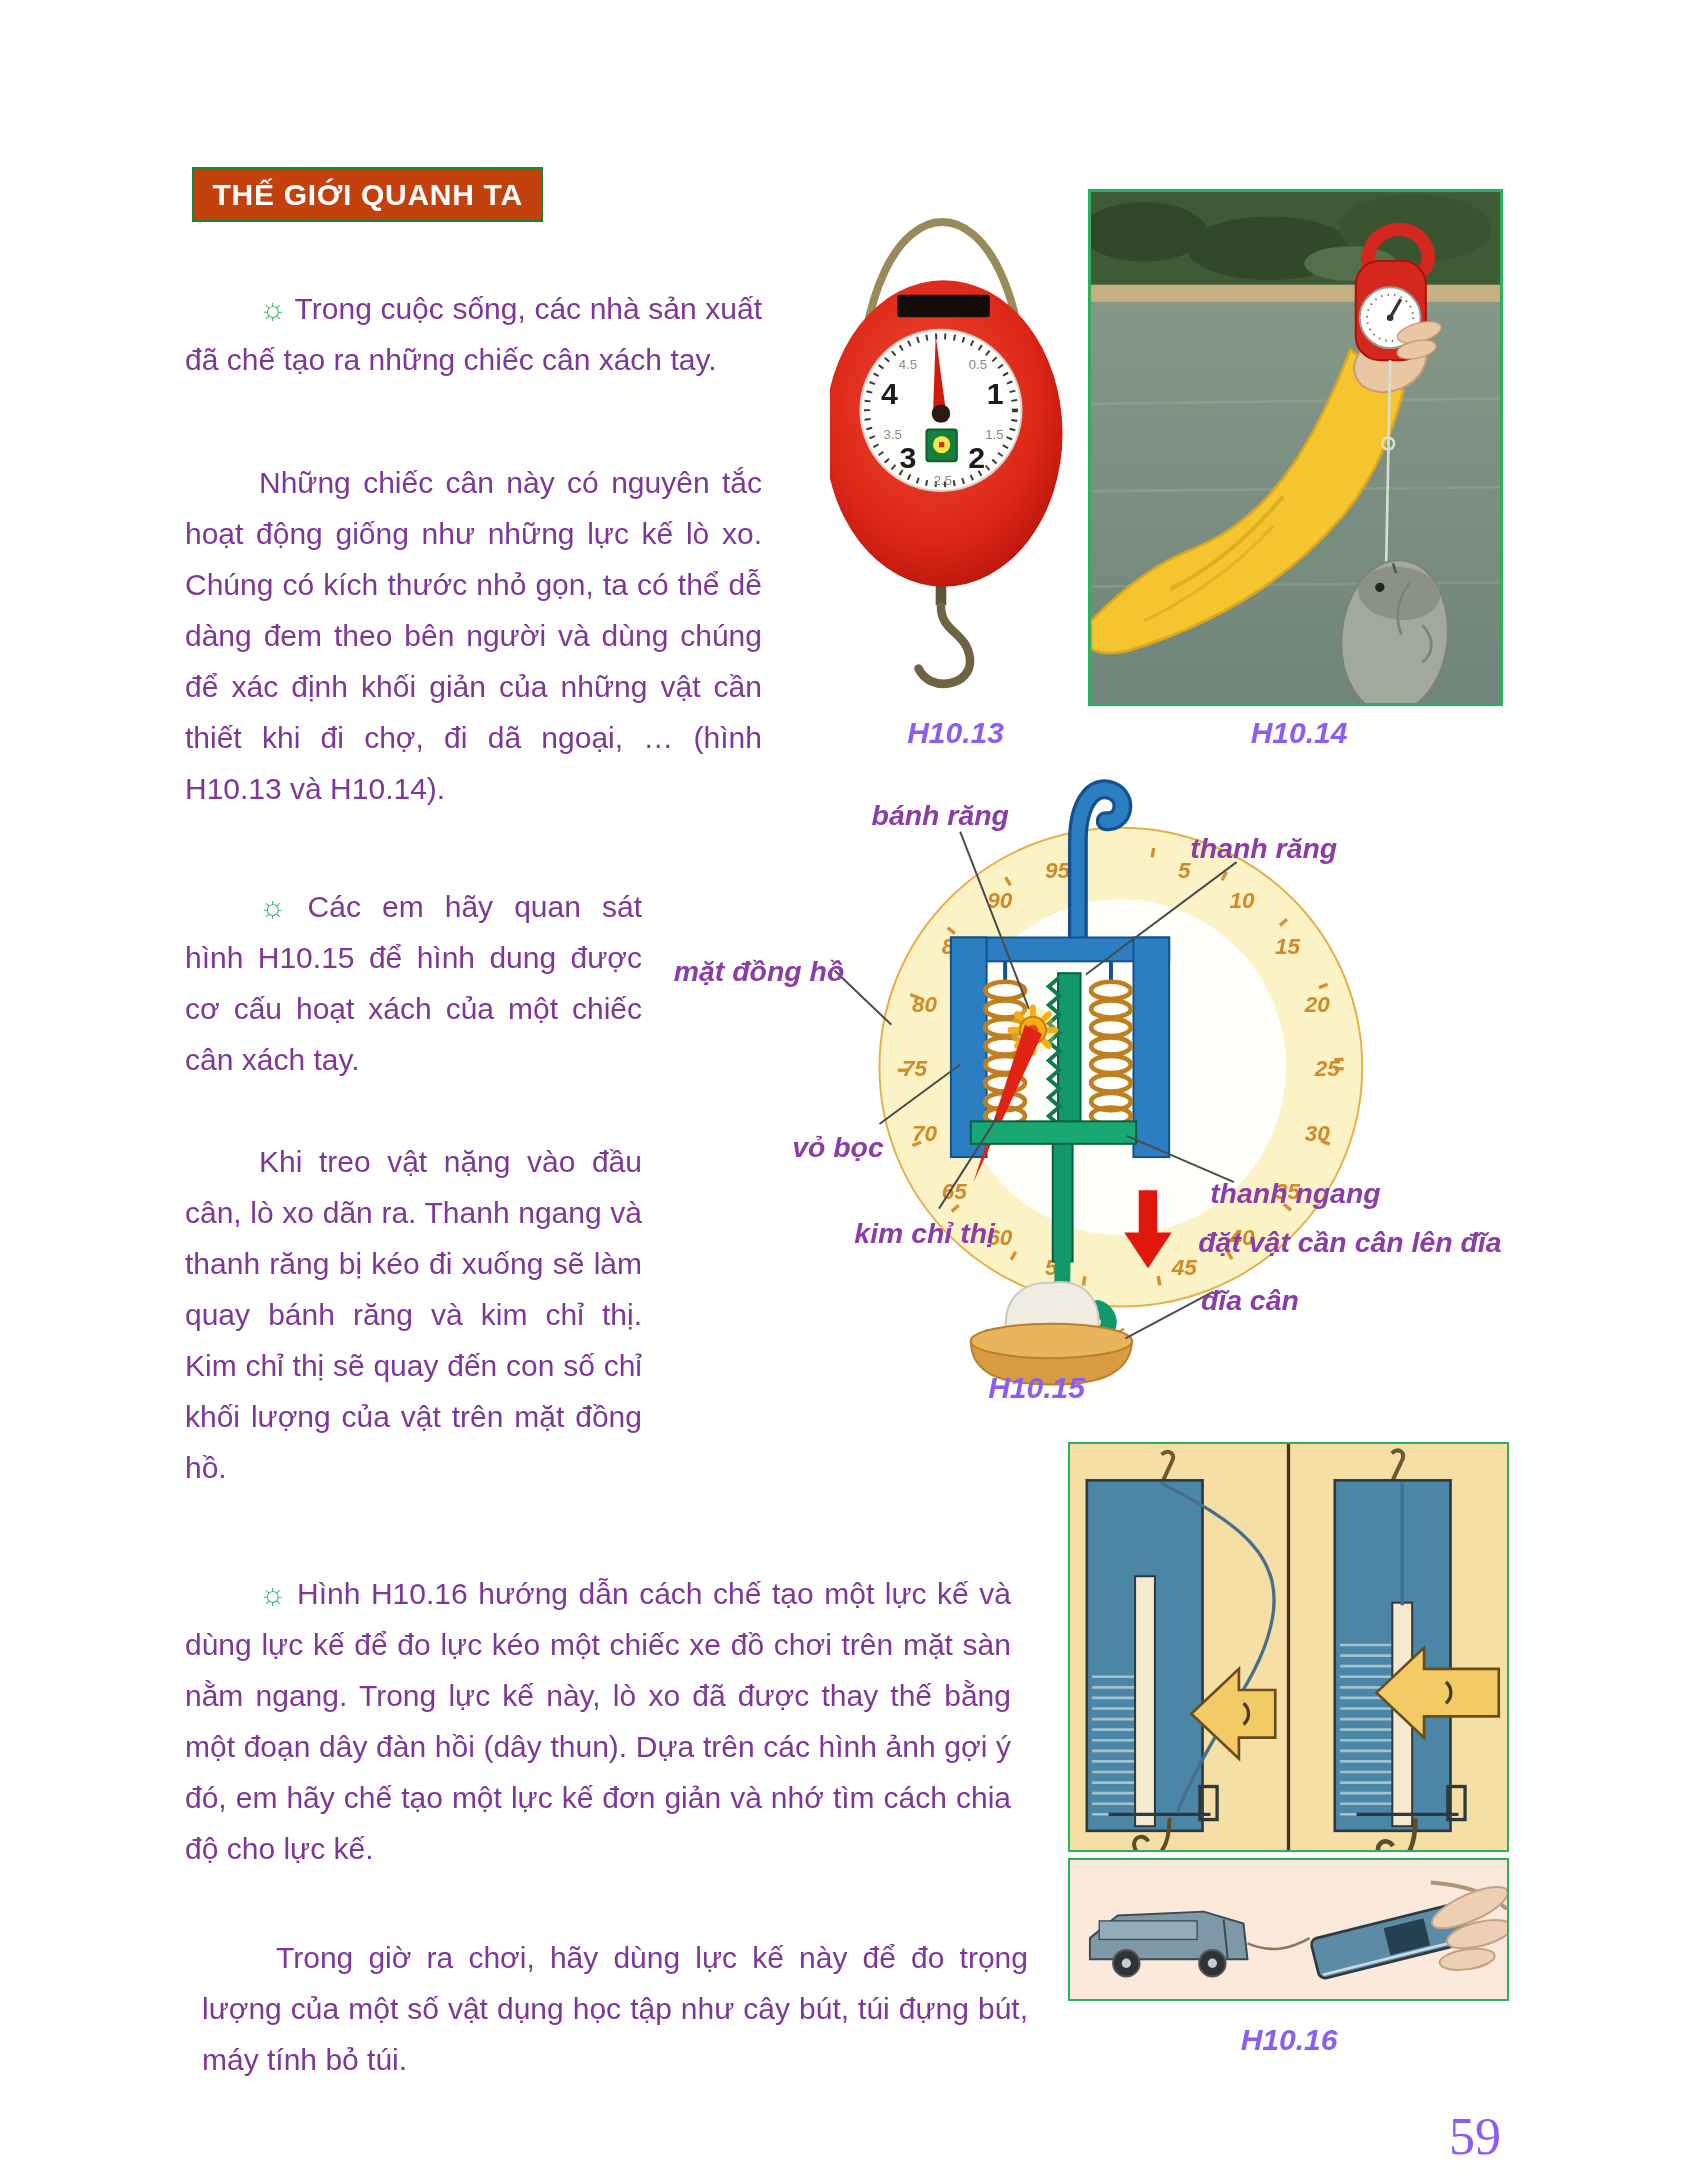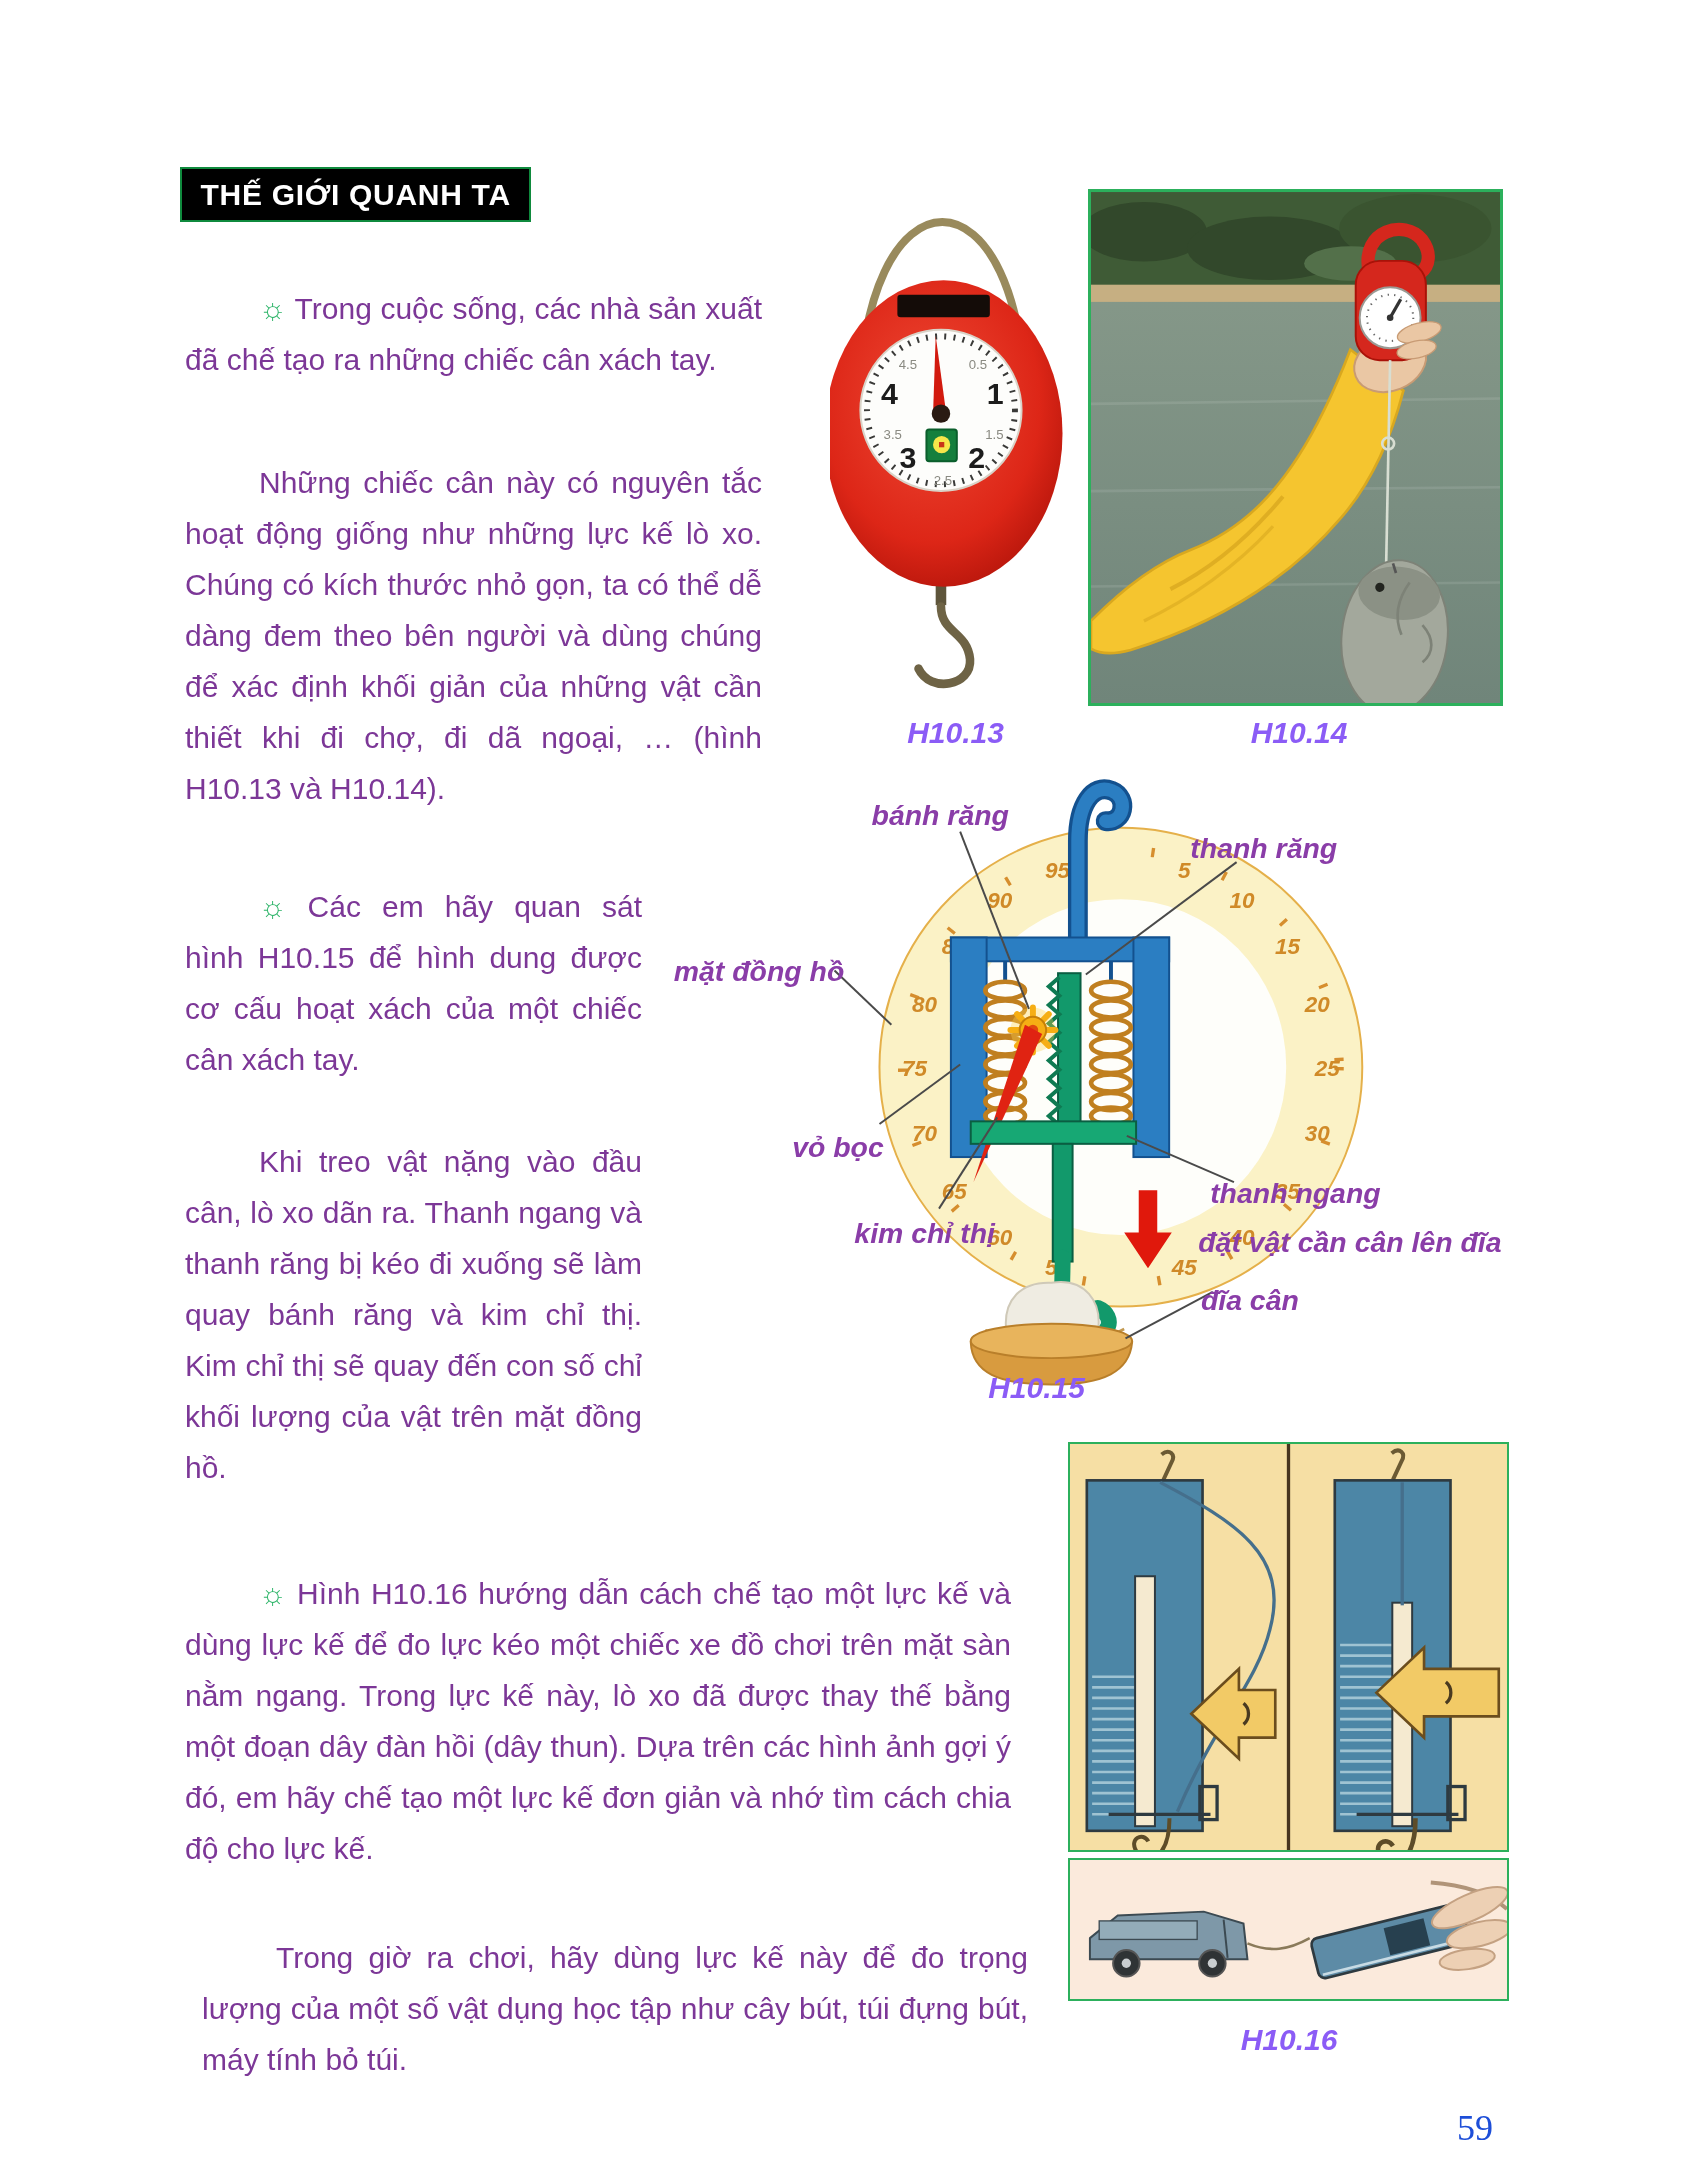--- a/index.html
+++ b/index.html
@@ -2,22 +2,22 @@
 <html style="font-size:10.6px"><head>
 <meta charset="utf-8">
 <style>
   html,body{margin:0;padding:0;}
   body{
     width:1687px;height:2183px;position:relative;background:#ffffff;
     font-family:"Liberation Sans","DejaVu Sans",sans-serif;overflow:hidden;
   }
   
   .badge{
-    position:absolute;left:180px;top:167px;
-    background:#000000;border:2px solid #0F8A3D;
+    position:absolute;left:192px;top:167px;
+    background:#c2410c;border:2px solid #0F8A3D;
     color:#fff;font-weight:bold;font-size:30px;line-height:30px;
     padding:10.6px 18.5px;letter-spacing:0.7px;
   }
   
   .para{
     position:absolute;color:#7C3797;font-size:30px;line-height:51px;
     text-align:justify;text-indent:74px;
   }
   .sun{color:#2FB56A;font-weight:bold;font-style:normal;}
   #para1{left:185px;top:253px;width:577px;}
@@ -38,21 +38,21 @@
     font-style:italic;text-align:center;
   }
   #cap13{left:830px;top:716px;width:251px;}
   #cap14{left:1088px;top:716px;width:422px;}
   #cap15{left:904px;top:1371px;width:265px;}
   #cap16{left:1068px;top:2023px;width:442px;}
   
   .pagenum{
     position:absolute;left:1422px;top:2107px;width:106px;text-align:center;
     font-family:"Liberation Serif","DejaVu Serif",serif;
-    font-size:36px;color:#1d4ed8;
+    font-size:52px;color:#8b5cf6;
   }
   
   text{font-family:"Liberation Sans","DejaVu Sans",sans-serif;}
   .diaglabel{font-size:43px;font-weight:bold;font-style:italic;fill:#8A3DA8;}
   .dialnum{font-size:34px;font-weight:bold;font-style:italic;fill:#D08A28;text-anchor:middle;}
   .scalenum{font-size:46px;font-weight:bold;fill:#1c1c1c;text-anchor:middle;}
   .scalehalf{font-size:20px;fill:#8a8a82;text-anchor:middle;}
 </style>
 </head>
 <body>

